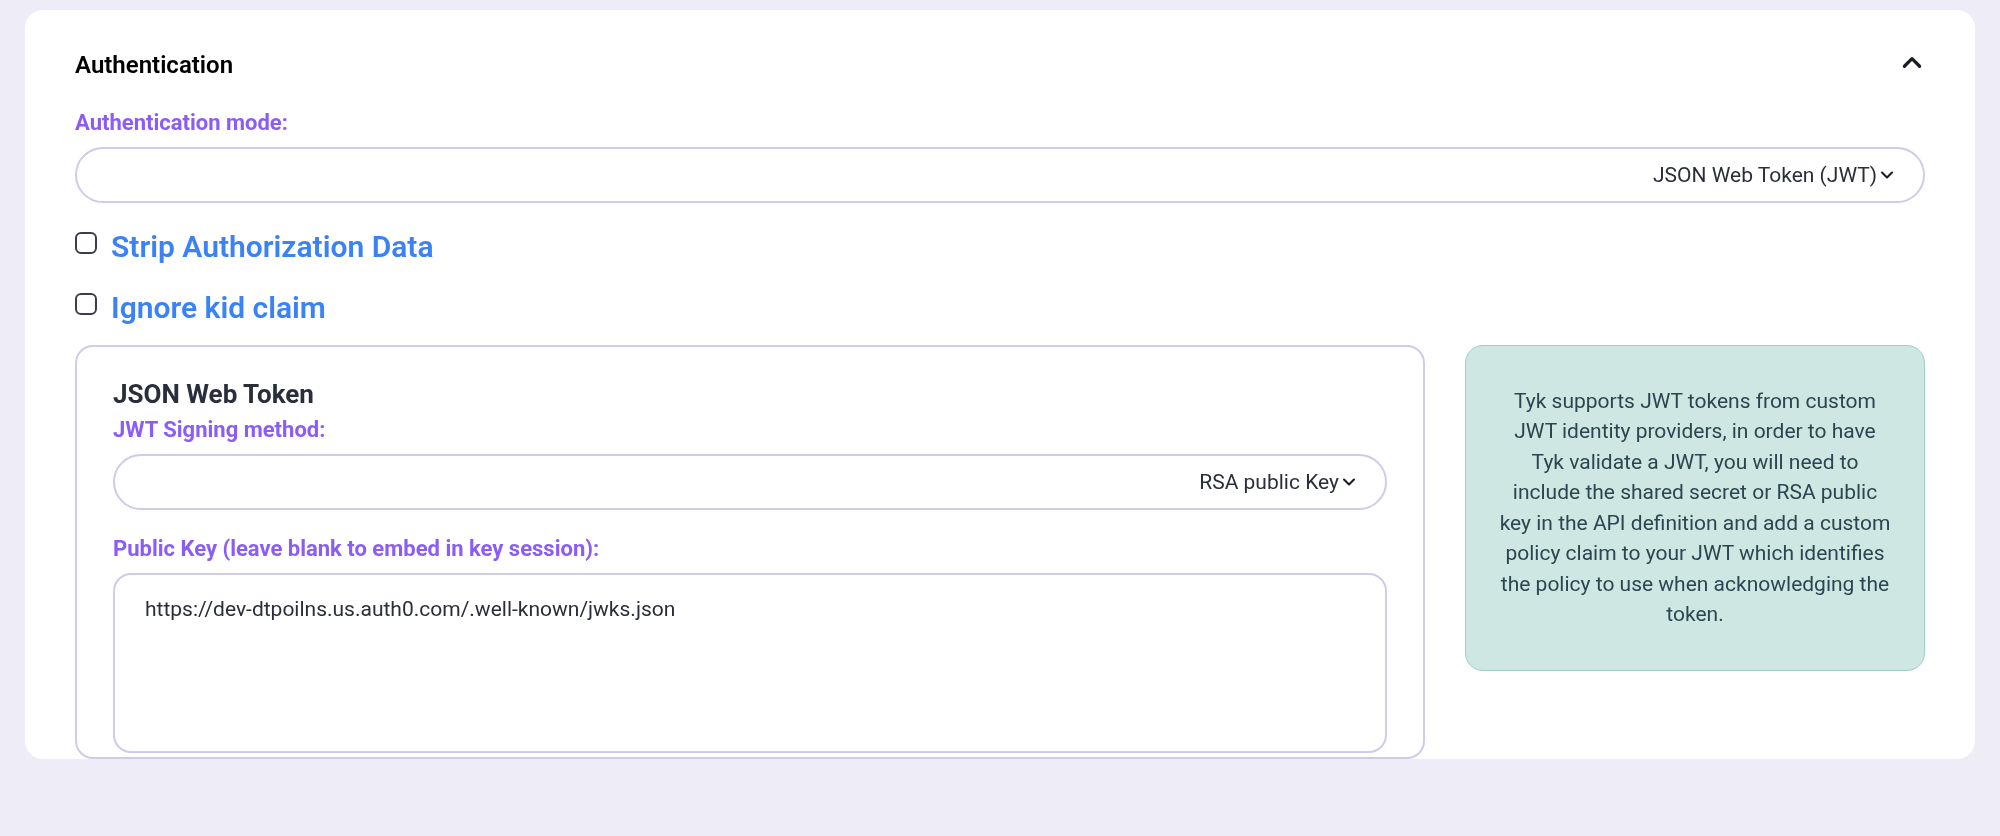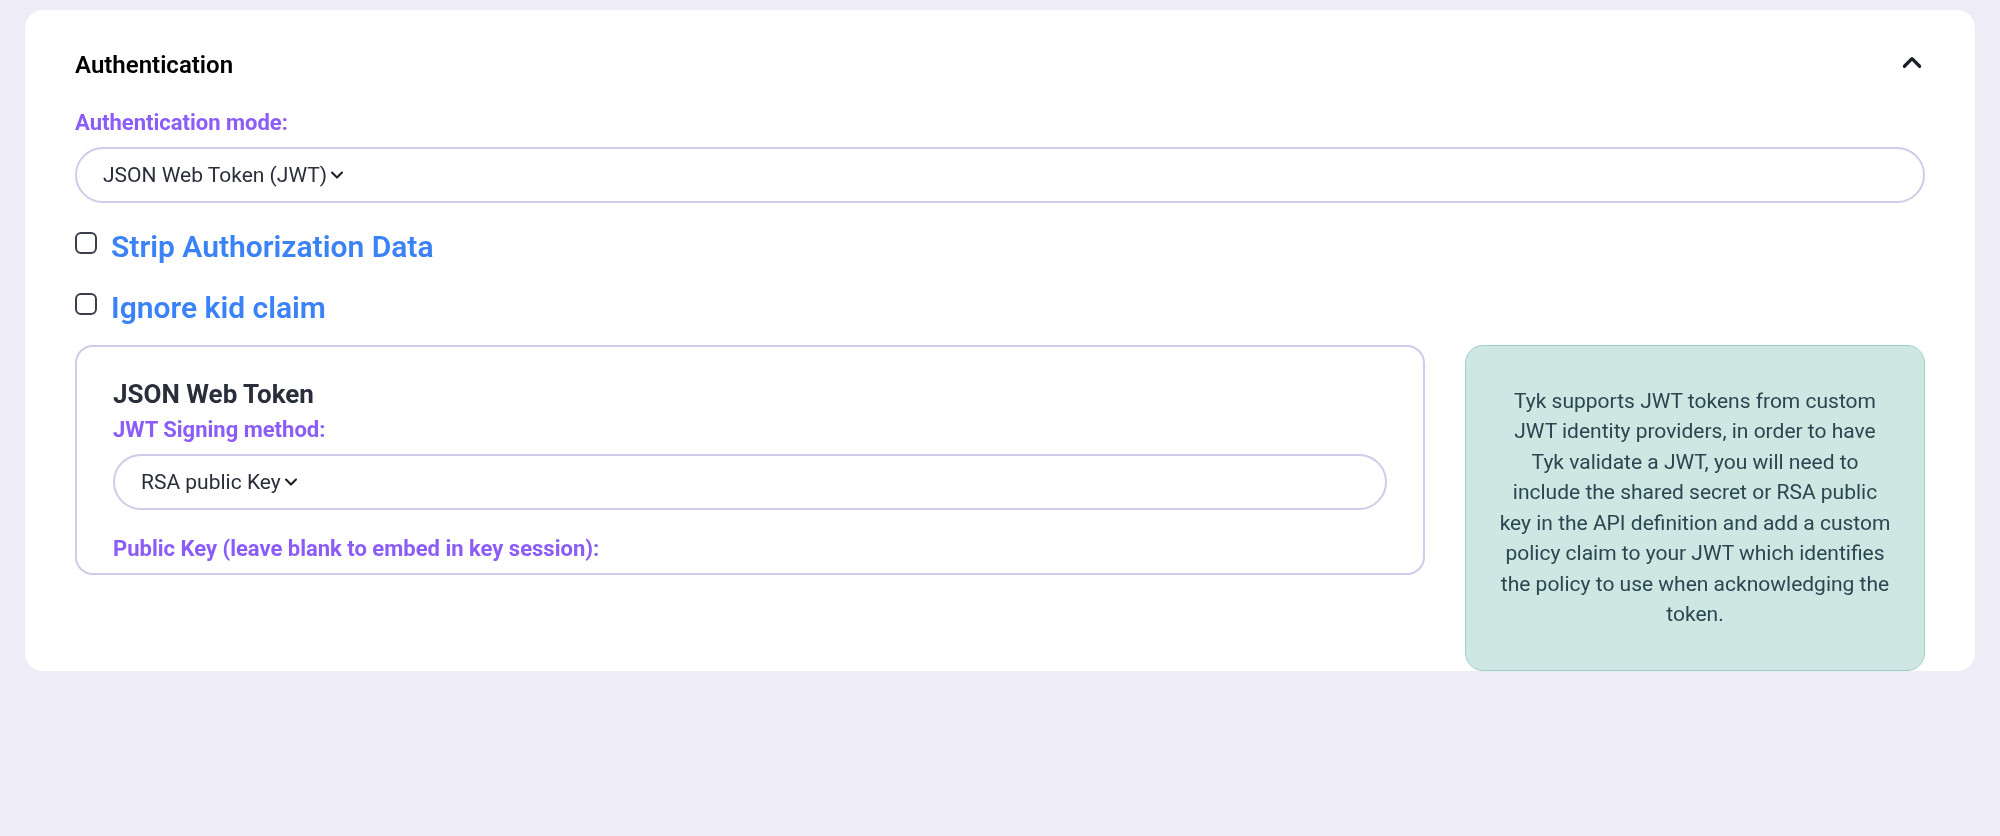--- a/index.html
+++ b/index.html
@@ -61,21 +61,21 @@
   }
   .select-like {
     width: 100%;
     border: 2px solid #cfcbe9;
     border-radius: 28px;
     padding: 14px 26px;
     font-size: 21px;
     color: #2a2e3a;
     background: #ffffff;
     display: flex;
-    justify-content: flex-start;
+    justify-content: flex-end;
     align-items: center;
     cursor: pointer;
   }
   .checkbox-row {
     display: flex;
     align-items: center;
     gap: 14px;
     margin-top: 18px;
   }
   .checkbox-box {
@@ -180,19 +180,20 @@
       <div class="select-wrap">
         <div class="select-like">
           <span>RSA public Key</span>
           <svg class="chevron-down-sm" viewBox="0 0 24 24">
             <polyline points="6 9 12 15 18 9"></polyline>
           </svg>
         </div>
       </div>
 
       <label class="field-label mt-26">Public Key (leave blank to embed in key session):</label>
+      <textarea class="textarea-like" style="">https://dev-dtpoilns.us.auth0.com/.well-known/jwks.json</textarea>
     </div>
 
     <div class="info-box">
       <span>Tyk supports JWT tokens from custom JWT identity providers, in order to have Tyk validate a JWT, you will need to include the shared secret or RSA public key in the API definition and add a custom policy claim to your JWT which identifies the policy to use when acknowledging the token.</span>
     </div>
   </div>
 </div>
 
 </body></html>

